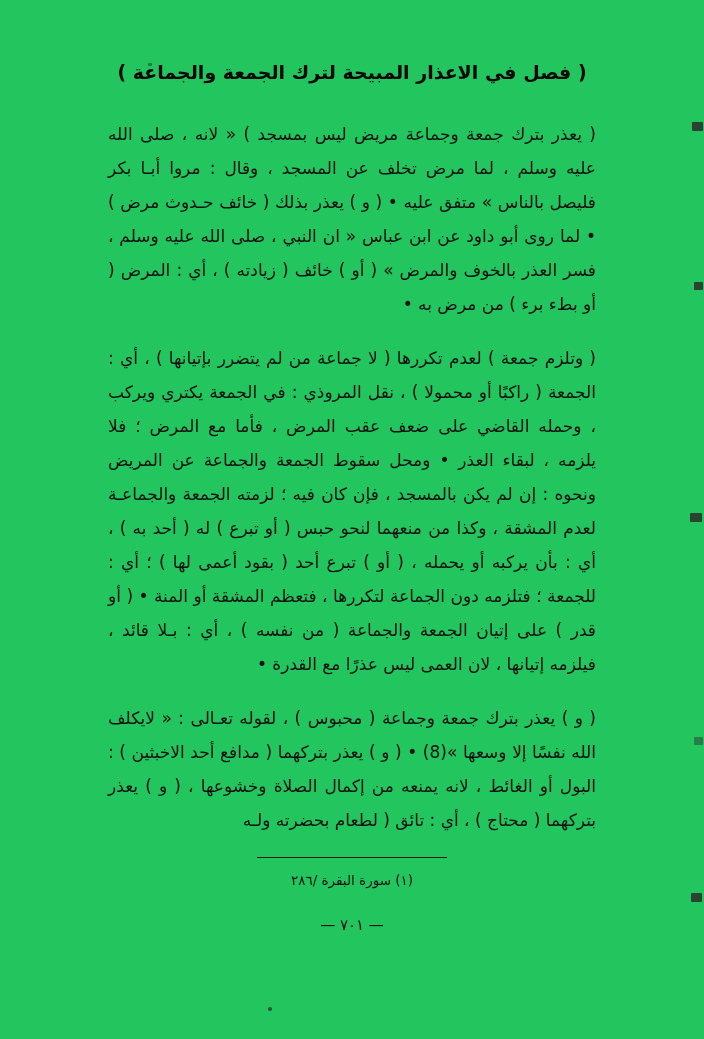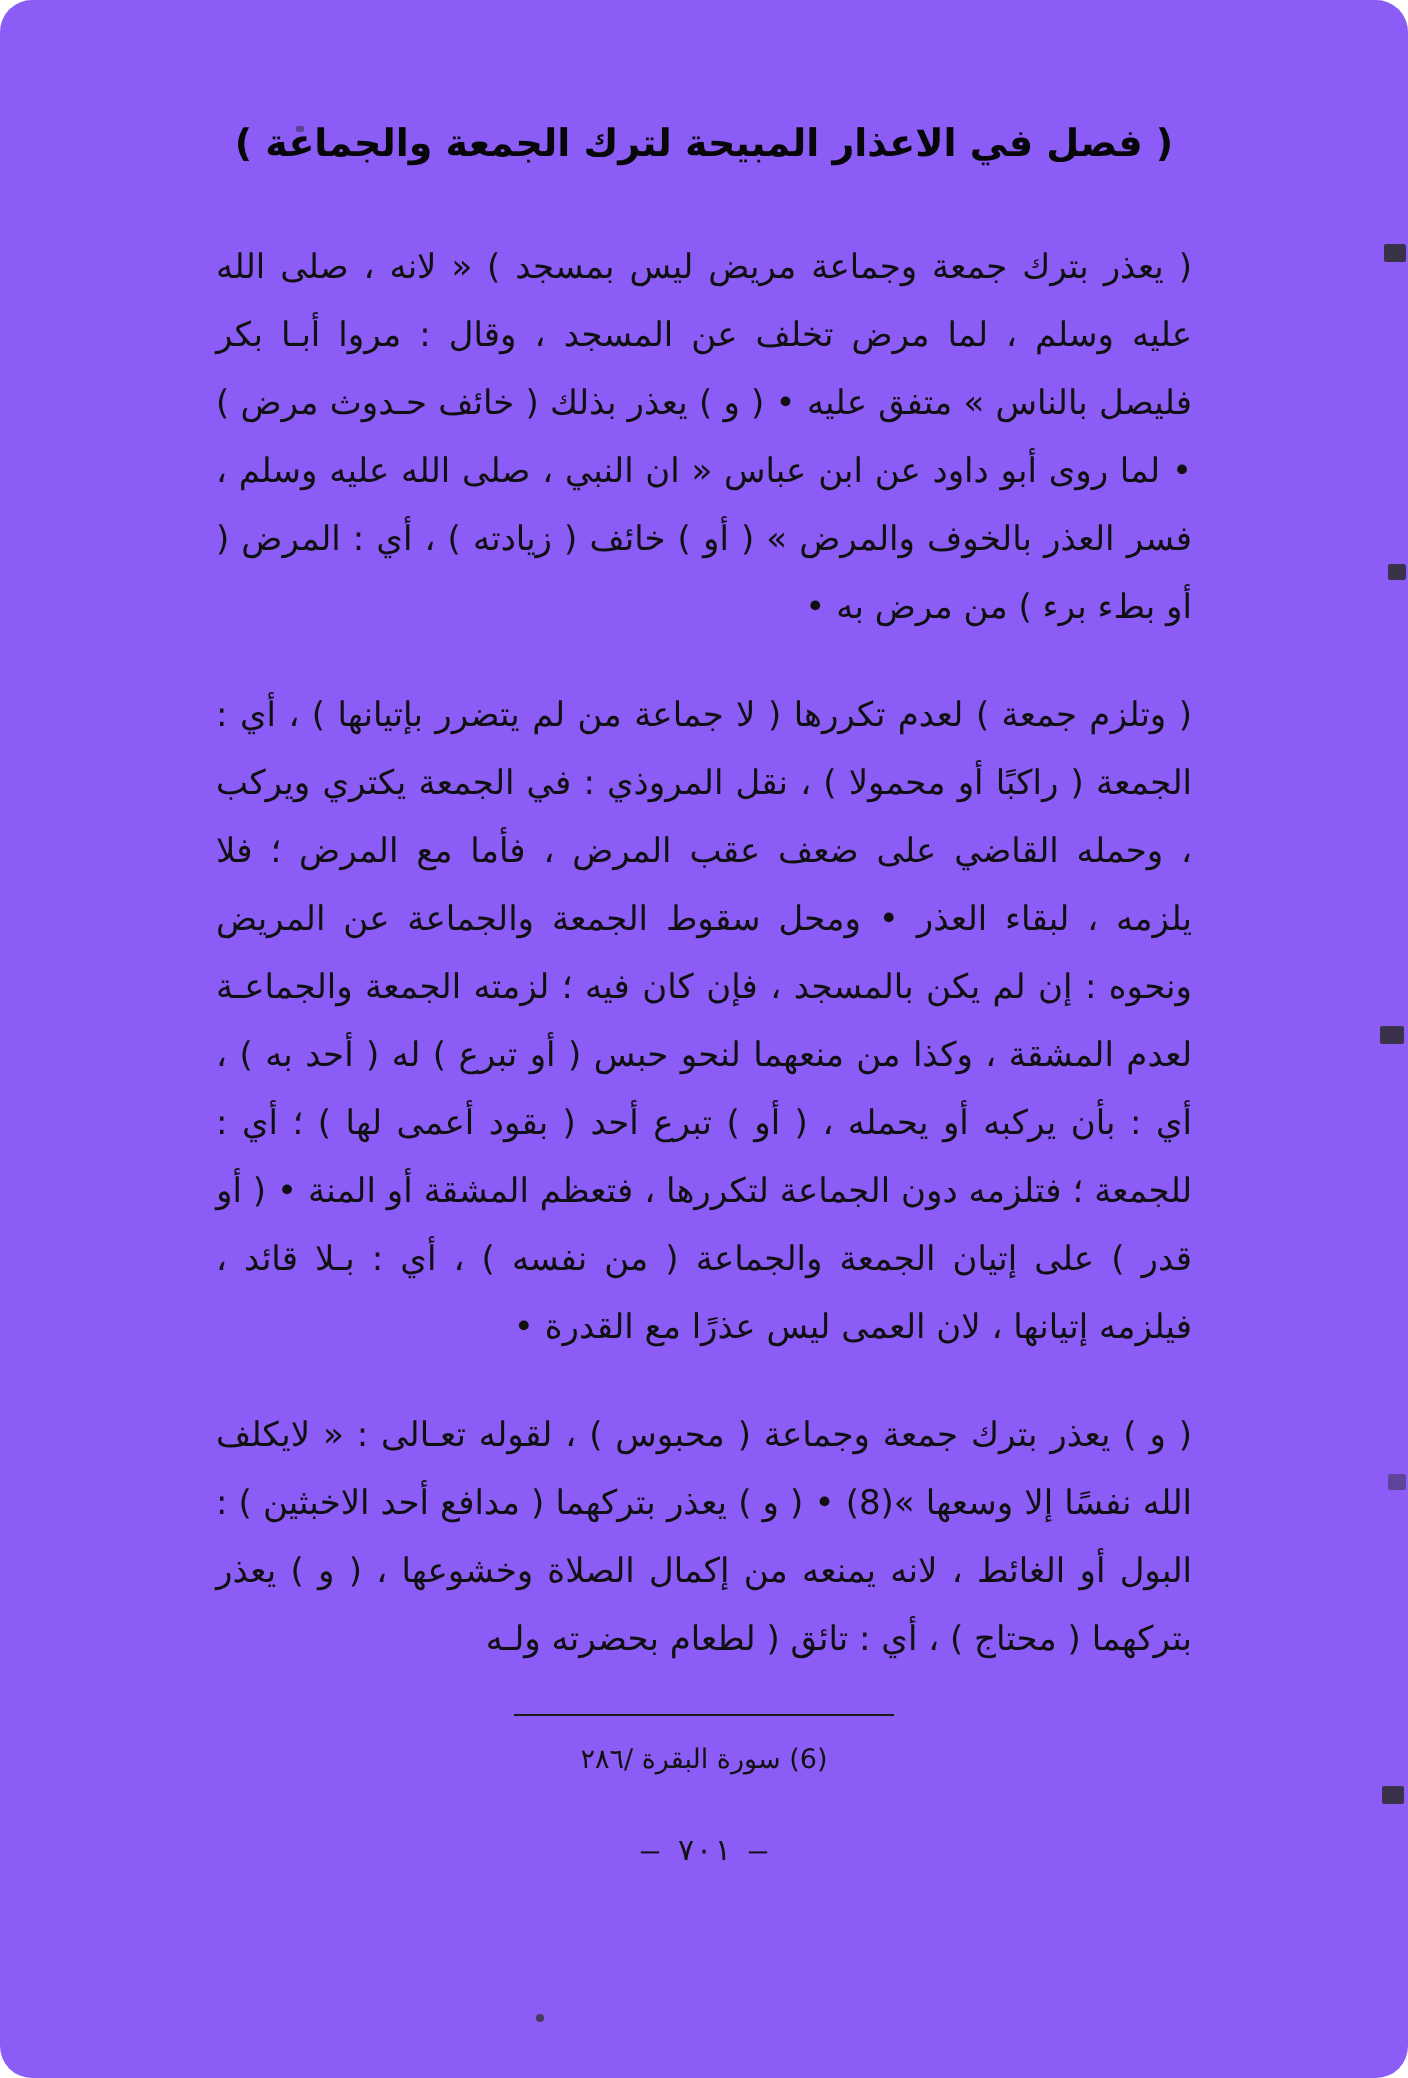--- a/index.html
+++ b/index.html
@@ -12,22 +12,21 @@
     height: 1039px;
     position: relative;
     font-family: "DejaVu Sans", sans-serif;
     color: #0d0d0d;
     overflow: hidden;
   }
 
   .page {
     position: absolute;
     inset: 0;
-    background: #8b5cf6;
-    border-radius: 16px;
+    background: #22c55e;
   }
 
   
   .speckle {
     position: absolute;
     background: #2a2a2a;
     border-radius: 1px;
     opacity: .85;
   }
 
@@ -78,21 +77,20 @@
     margin: 0;
     color: #111;
   }
 
   .page-number {
     text-align: center;
     font-size: 15px;
     margin-top: 24px;
     letter-spacing: 1px;
     color: #111;
-    font-family: Liberation Mono, monospace;
   }
 
   .dot-bottom {
     position: absolute;
     left: 268px;
     bottom: 28px;
     width: 4px;
     height: 4px;
     background: #333;
     border-radius: 50%;
@@ -116,19 +114,19 @@
     <h1 class="heading">( فصل في الاعذار المبيحة لترك الجمعة والجماعة )</h1>
 
     <p class="para">( يعذر بترك جمعة وجماعة مريض ليس بمسجد ) « لانه ، صلى الله عليه وسلم ، لما مرض تخلف عن المسجد ، وقال : مروا أبـا بكر فليصل بالناس » متفق عليه • ( و ) يعذر بذلك ( خائف حـدوث مرض ) • لما روى أبو داود عن ابن عباس « ان النبي ، صلى الله عليه وسلم ، فسر العذر بالخوف والمرض » ( أو ) خائف ( زيادته ) ، أي : المرض ( أو بطء برء ) من مرض به •</p>
 
     <p class="para">( وتلزم جمعة ) لعدم تكررها ( لا جماعة من لم يتضرر بإتيانها ) ، أي : الجمعة ( راكبًا أو محمولا ) ، نقل المروذي : في الجمعة يكتري ويركب ، وحمله القاضي على ضعف عقب المرض ، فأما مع المرض ؛ فلا يلزمه ، لبقاء العذر • ومحل سقوط الجمعة والجماعة عن المريض ونحوه : إن لم يكن بالمسجد ، فإن كان فيه ؛ لزمته الجمعة والجماعـة لعدم المشقة ، وكذا من منعهما لنحو حبس ( أو تبرع ) له ( أحد به ) ، أي : بأن يركبه أو يحمله ، ( أو ) تبرع أحد ( بقود أعمى لها ) ؛ أي : للجمعة ؛ فتلزمه دون الجماعة لتكررها ، فتعظم المشقة أو المنة • ( أو قدر ) على إتيان الجمعة والجماعة ( من نفسه ) ، أي : بـلا قائد ، فيلزمه إتيانها ، لان العمى ليس عذرًا مع القدرة •</p>
 
     <p class="para">( و ) يعذر بترك جمعة وجماعة ( محبوس ) ، لقوله تعـالى : « لايكلف الله نفسًا إلا وسعها »‏(8) • ( و ) يعذر بتركهما ( مدافع أحد الاخبثين ) : البول أو الغائط ، لانه يمنعه من إكمال الصلاة وخشوعها ، ( و ) يعذر بتركهما ( محتاج ) ، أي : تائق ( لطعام بحضرته ولـه</p>
 
     <div class="footnote-rule"></div>
 
-    <p class="footnote">(6) سورة البقرة /٢٨٦</p>
+    <p class="footnote">(١) سورة البقرة /٢٨٦</p>
 
     <div class="page-number">— ٧٠١ —</div>
   </div>
 
   <div class="dot-bottom"></div>
 </div>
 
 </body></html>

